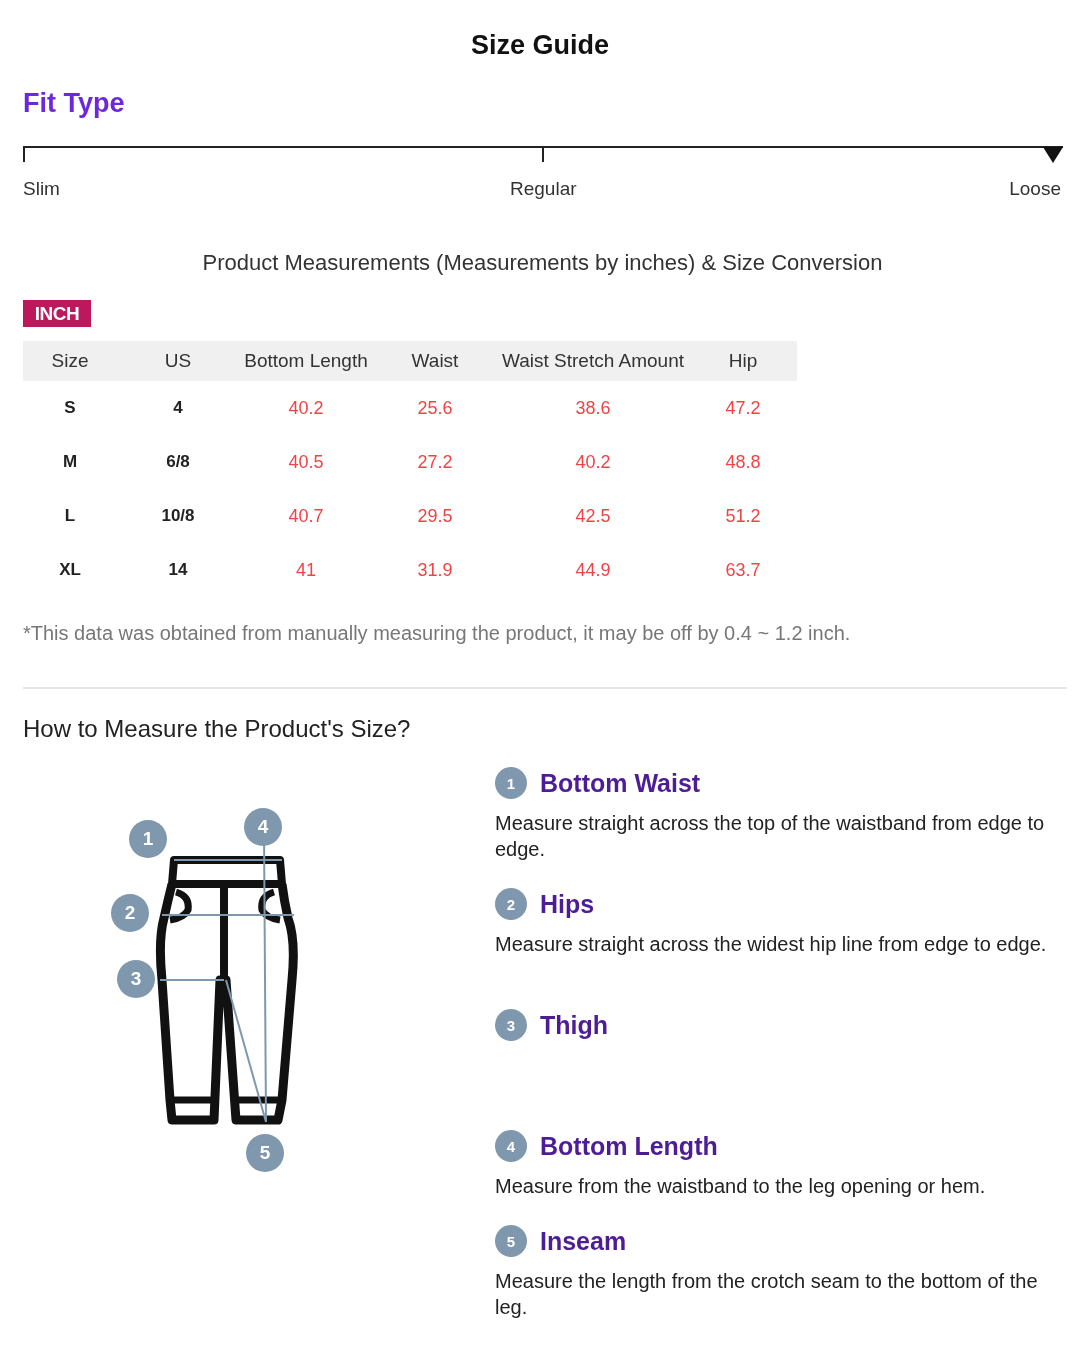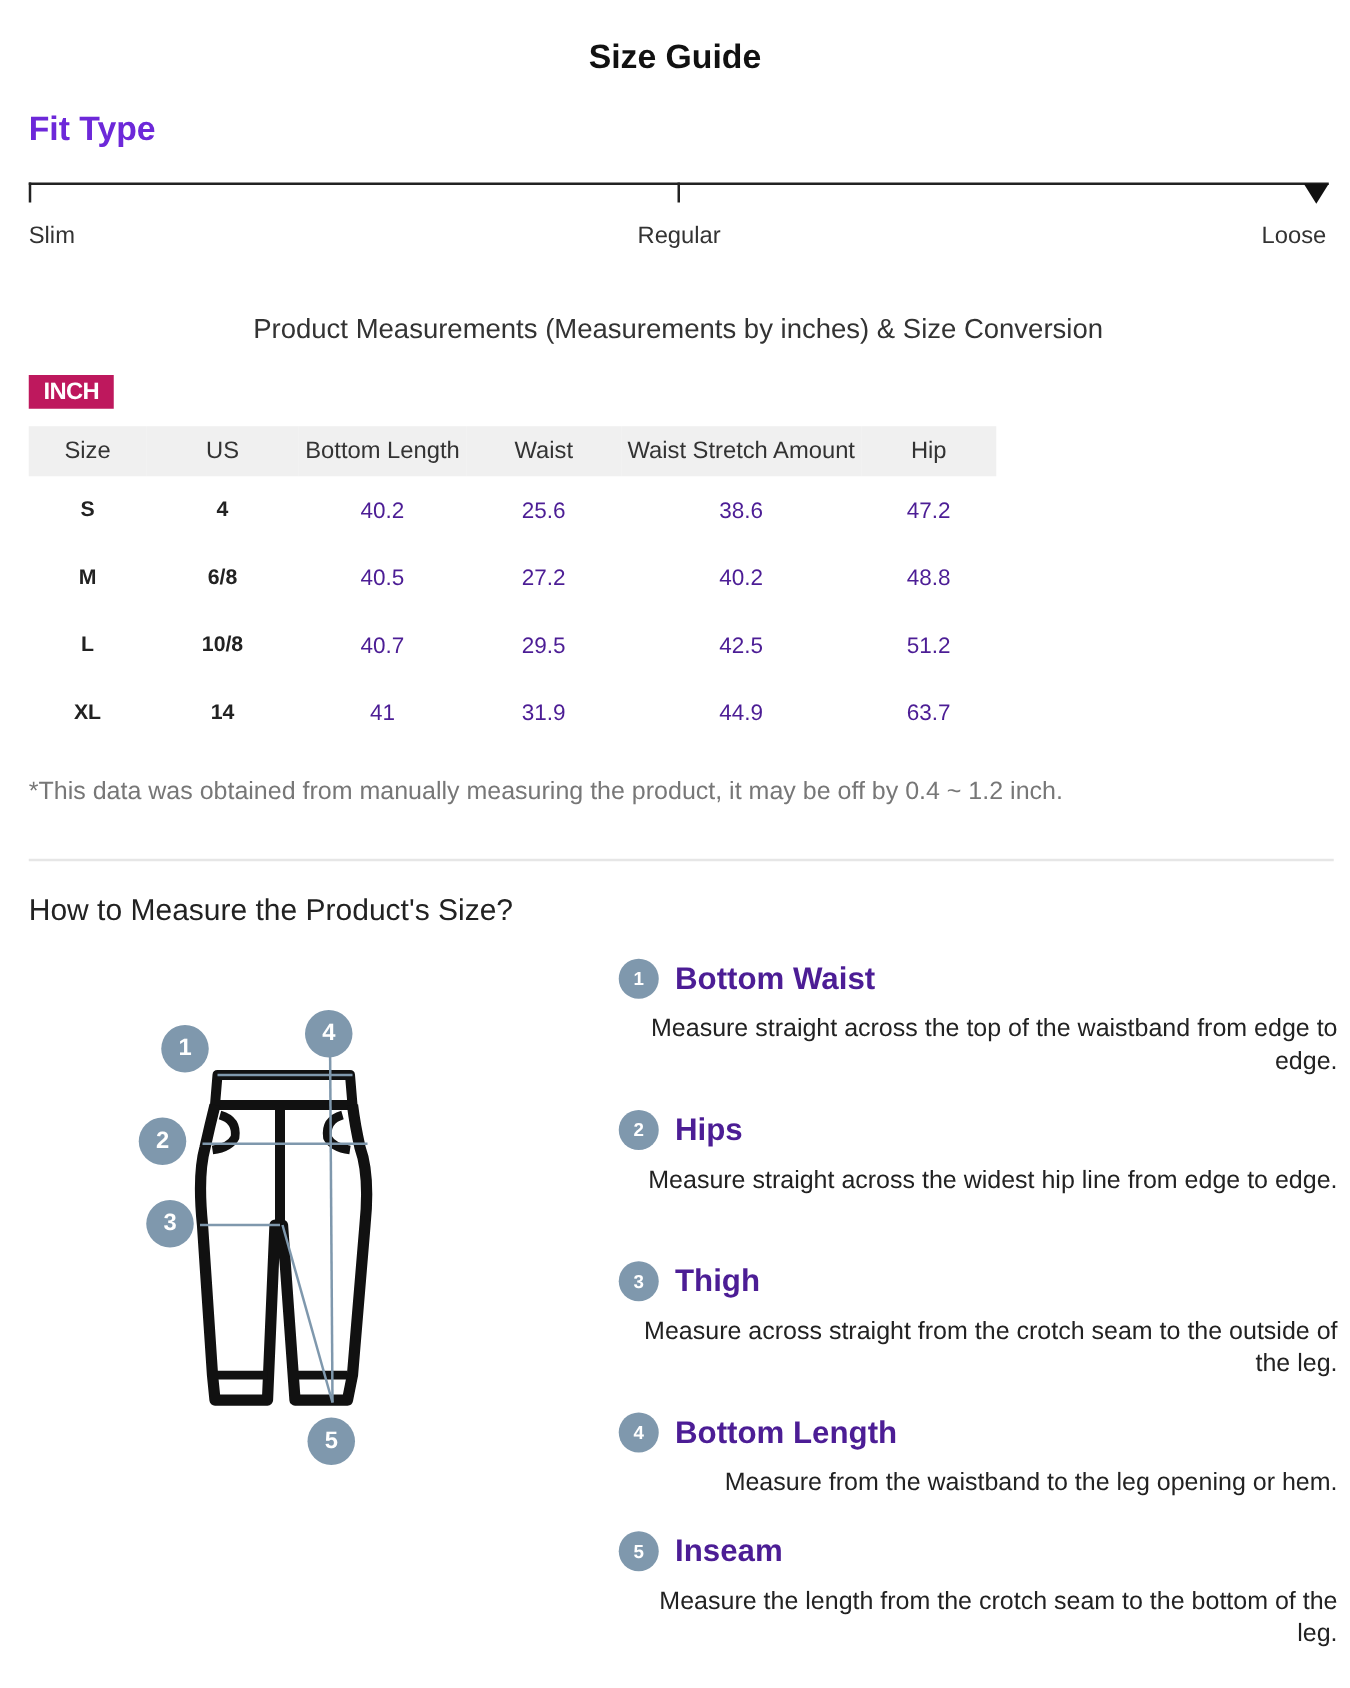--- a/index.html
+++ b/index.html
@@ -19,42 +19,42 @@
   .scale-label.slim { left: 23px; }
   .scale-label.regular { left: 510px; }
   .scale-label.loose { right: 19px; }
 
   .pm-title { position: absolute; top: 250px; left: 0; width: 1085px; text-align: center; font-size: 22px; color: #333; }
 
   .unit-badge { position: absolute; top: 300px; left: 23px; width: 68px; height: 27px; background: #be185d; color: #fff; font-size: 19px; font-weight: 700; display: flex; align-items: center; justify-content: center; letter-spacing: -0.5px; }
 
   table.size-table { position: absolute; top: 341px; left: 23px; width: 774px; border-collapse: collapse; }
   .size-table th { background: #f0f0f0; height: 40px; font-size: 19px; font-weight: 400; color: #333; }
-  .size-table td { height: 54px; text-align: center; font-size: 18px; color: #4c1d95; }
+  .size-table td { height: 54px; text-align: center; font-size: 18px; color: #ef4444; }
   .size-table td.b { font-weight: 700; color: #222; font-size: 17px; }
   .size-table th:nth-child(1), .size-table td:nth-child(1) { width: 94px; }
   .size-table th:nth-child(2), .size-table td:nth-child(2) { width: 122px; }
   .size-table th:nth-child(3), .size-table td:nth-child(3) { width: 134px; }
   .size-table th:nth-child(4), .size-table td:nth-child(4) { width: 124px; }
   .size-table th:nth-child(5), .size-table td:nth-child(5) { width: 192px; }
   .size-table th:nth-child(6), .size-table td:nth-child(6) { width: 108px; }
 
   .note { position: absolute; top: 622px; left: 23px; font-size: 20px; color: #777; }
   .divider { position: absolute; top: 687px; left: 23px; width: 1044px; height: 2px; background: #e6e6e6; }
   .how-title { position: absolute; top: 715px; left: 23px; font-size: 24px; color: #222; }
 
   .diagram { position: absolute; left: 100px; top: 800px; width: 230px; height: 390px; }
   .badge { position: absolute; width: 38px; height: 38px; border-radius: 50%; background: #7f98ad; color: #fff; font-weight: 700; font-size: 19px; display: flex; align-items: center; justify-content: center; }
 
   .steps { position: absolute; left: 495px; top: 766px; width: 575px; }
   .step { position: absolute; left: 0; width: 575px; }
   .step-head { display: flex; align-items: center; height: 34px; }
   .step-num { width: 32px; height: 32px; border-radius: 50%; background: #7f98ad; color: #fff; font-size: 15px; font-weight: 700; display: flex; align-items: center; justify-content: center; margin-right: 13px; }
   .step-title { font-size: 25px; font-weight: 700; color: #4c1d95; }
-  .step-desc { margin-top: 10px; font-size: 20px; line-height: 26px; color: #222; text-align: right; }
+  .step-desc { margin-top: 10px; font-size: 20px; line-height: 26px; color: #222; }
 </style>
 </head>
 <body>
 
 <div class="title">Size Guide</div>
 <div class="fit-title">Fit Type</div>
 
 <div class="scale">
   <div class="scale-line"></div>
   <div class="scale-tick left"></div>
@@ -160,21 +160,20 @@
       <div class="step-num">2</div>
       <div class="step-title">Hips</div>
     </div>
     <div class="step-desc">Measure straight across the widest hip line from edge to edge.</div>
   </div>
   <div class="step" style="top:242px;">
     <div class="step-head">
       <div class="step-num">3</div>
       <div class="step-title">Thigh</div>
     </div>
-    <div class="step-desc">Measure across straight from the crotch seam to the outside of the leg.</div>
   </div>
   <div class="step" style="top:363px;">
     <div class="step-head">
       <div class="step-num">4</div>
       <div class="step-title">Bottom Length</div>
     </div>
     <div class="step-desc">Measure from the waistband to the leg opening or hem.</div>
   </div>
   <div class="step" style="top:458px;">
     <div class="step-head">

